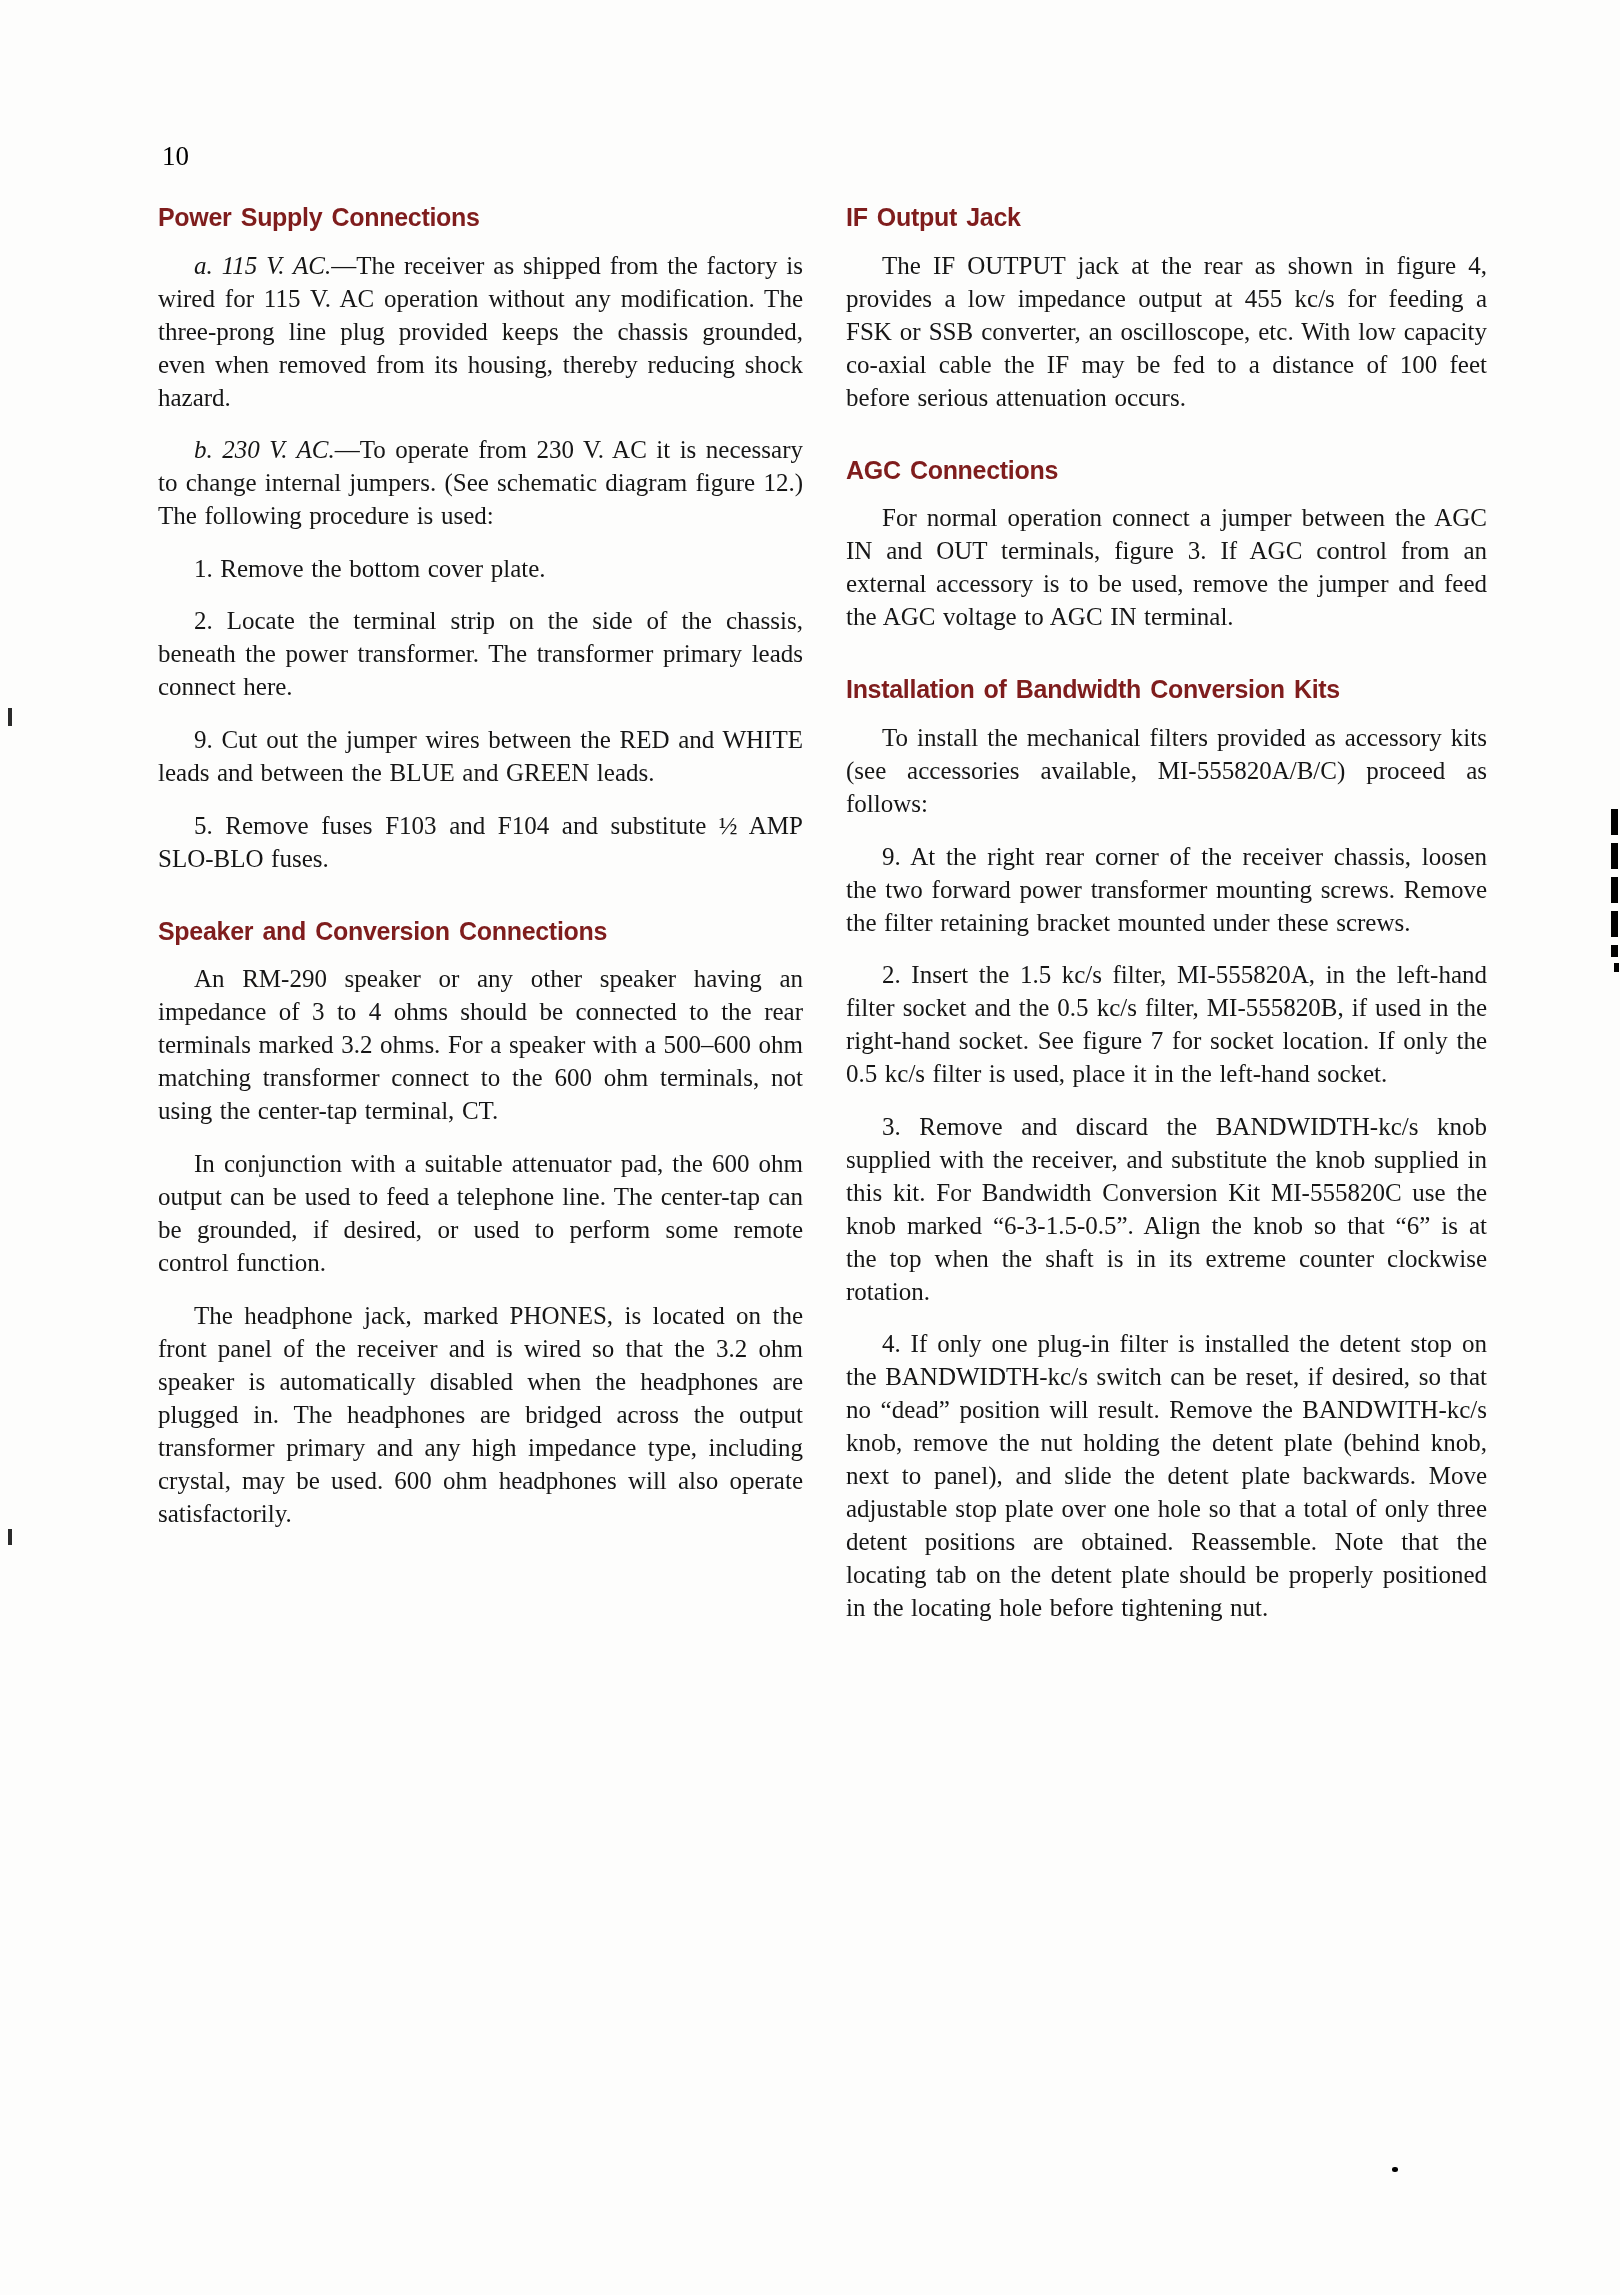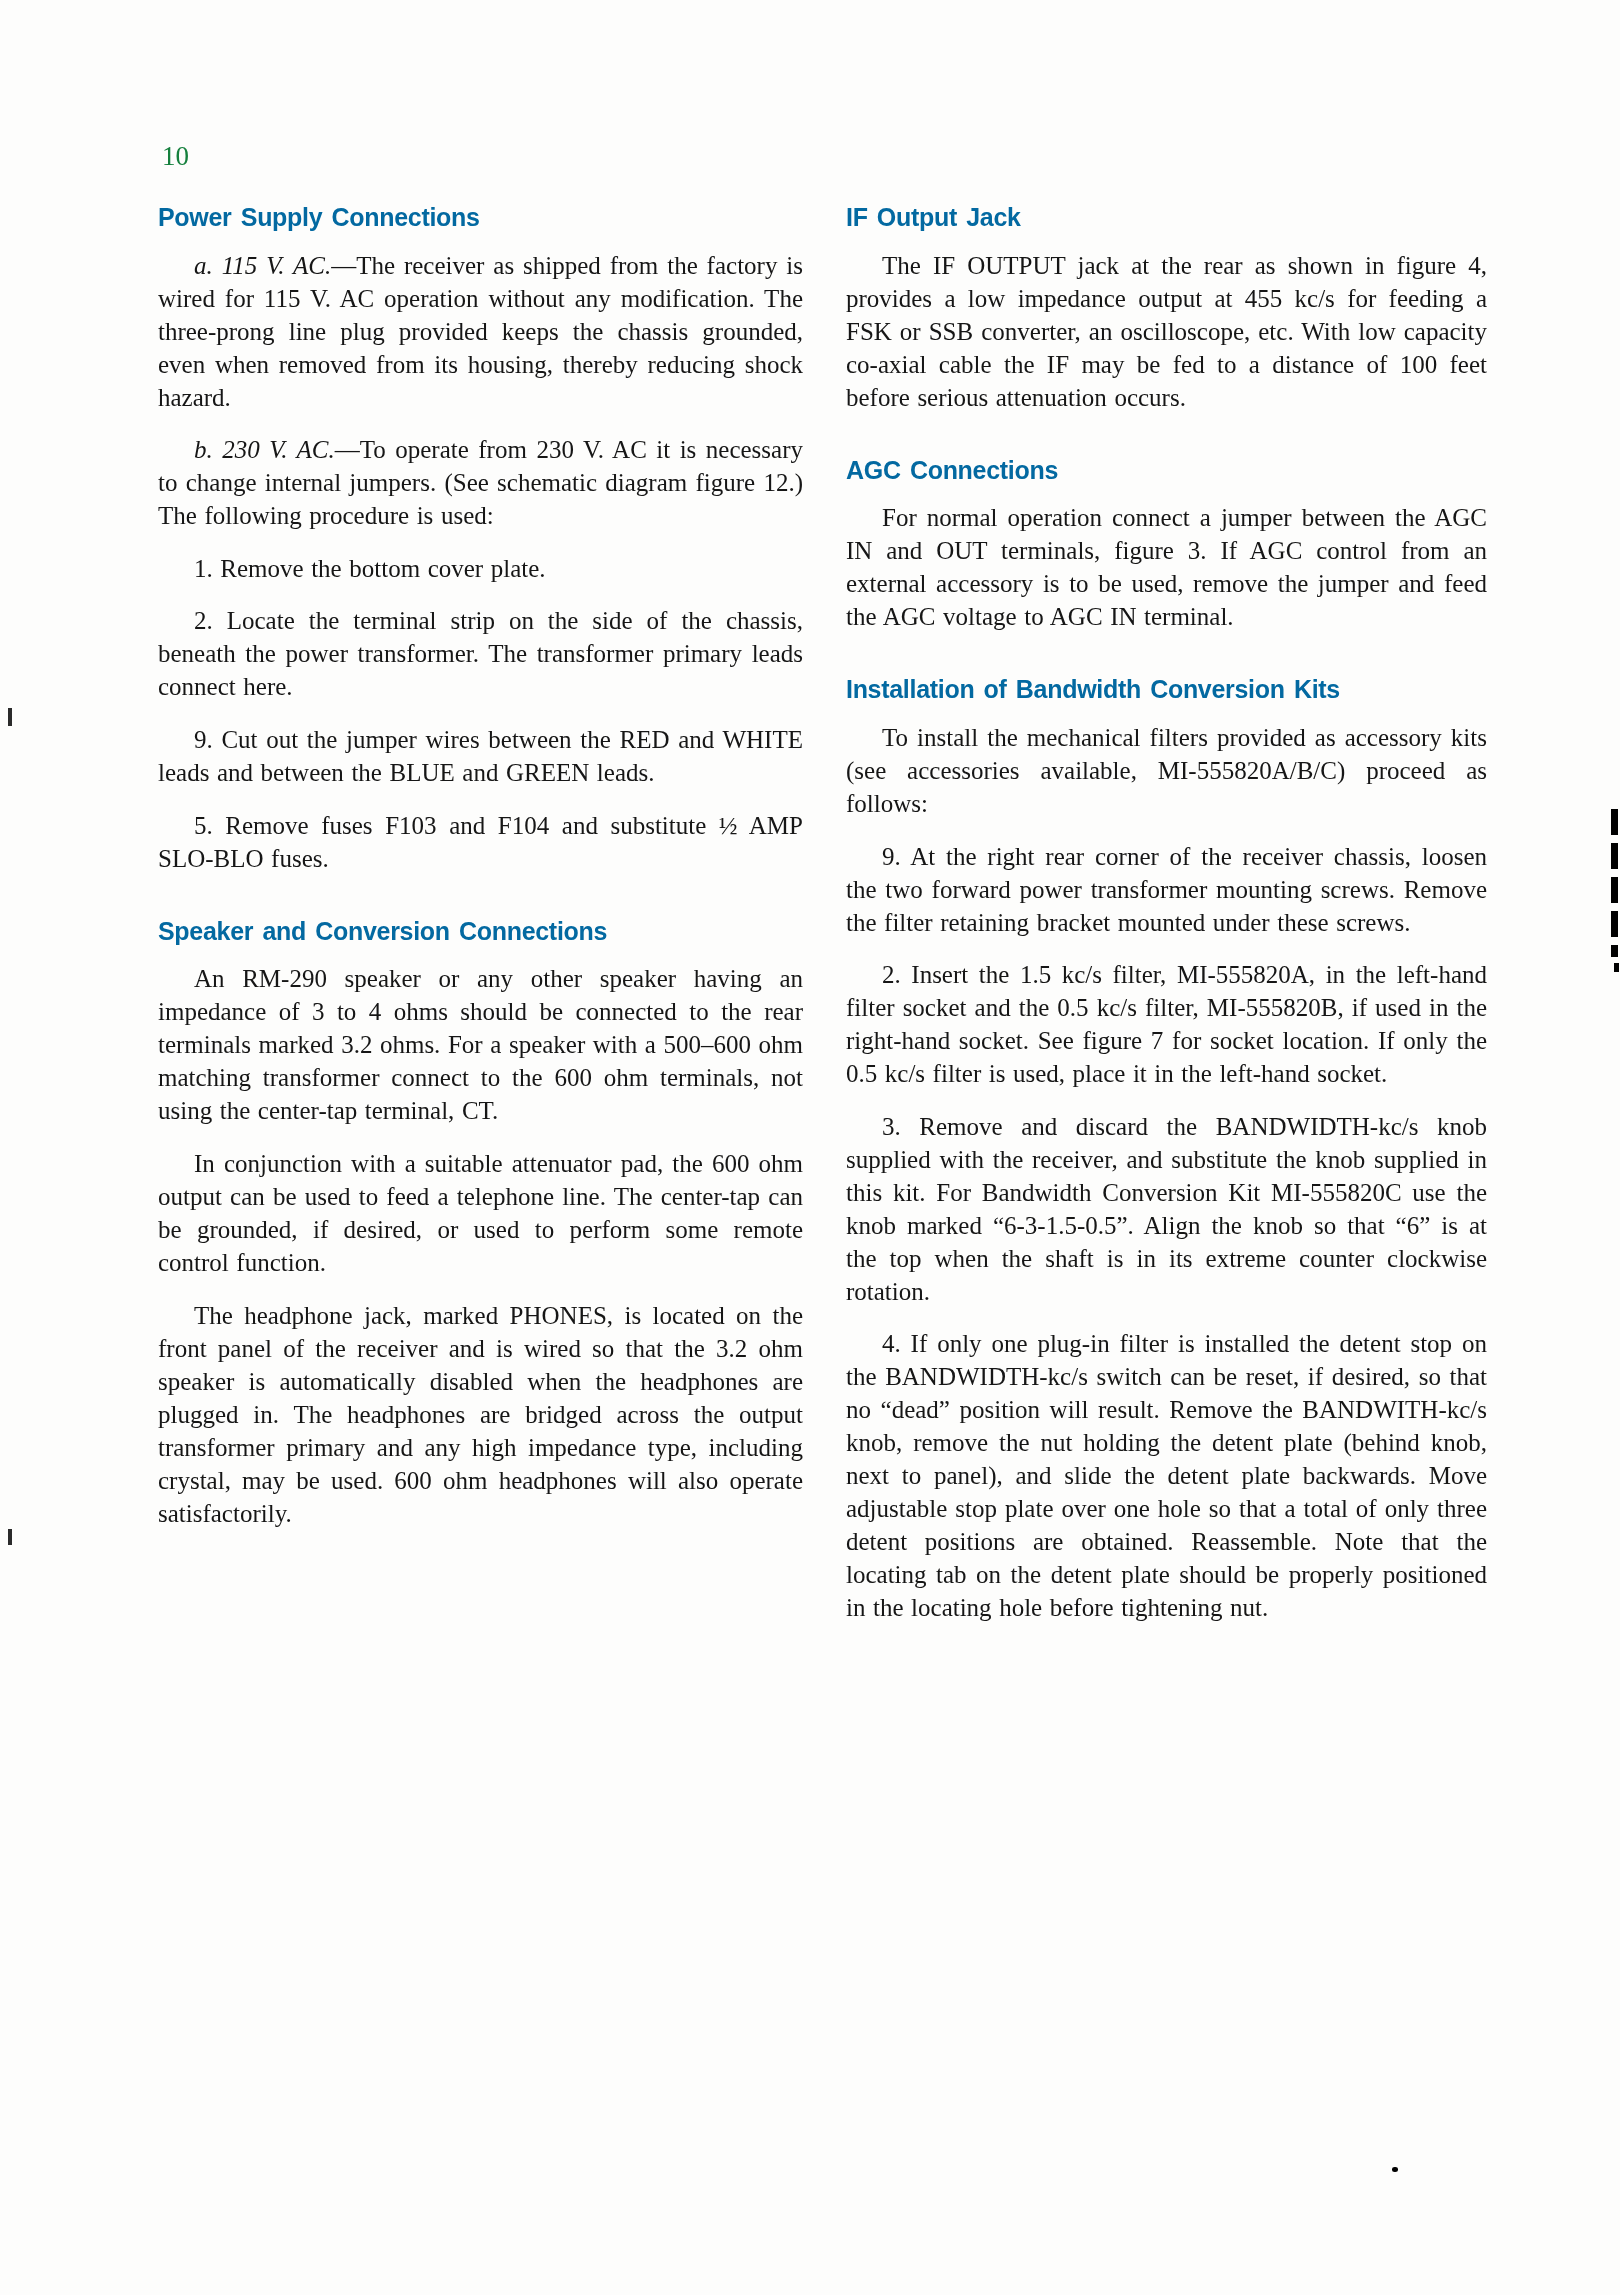--- a/index.html
+++ b/index.html
@@ -11,36 +11,36 @@
     overflow: hidden;
     font-family: "Liberation Serif", serif;
     color: #161616;
   }
   .page-number {
     position: absolute;
     left: 162px;
     top: 141px;
     font-size: 27px;
     line-height: 30px;
-    color: #15803d;
+    color: #000000;
   }
   .col {
     position: absolute;
     top: 202px;
   }
   .col-left  { left: 158px;  width: 645px; }
   .col-right { left: 846px; width: 641px; }
   .section-heading {
     font-family: "Liberation Sans", sans-serif;
     font-weight: 700;
     font-size: 25px;
     line-height: 31px;
     letter-spacing: -0.3px;
     word-spacing: 2.6px;
-    color: #0369a1;
+    color: #7f1d1d;
     margin: 41px 0 15.7px 0;
   }
   .section-heading.first { margin-top: 0; }
   .para {
     font-size: 25px;
     line-height: 33px;
     text-align: justify;
     text-indent: 36px;
     word-spacing: 1.3px;
     margin: 19.6px 0 0 0;

